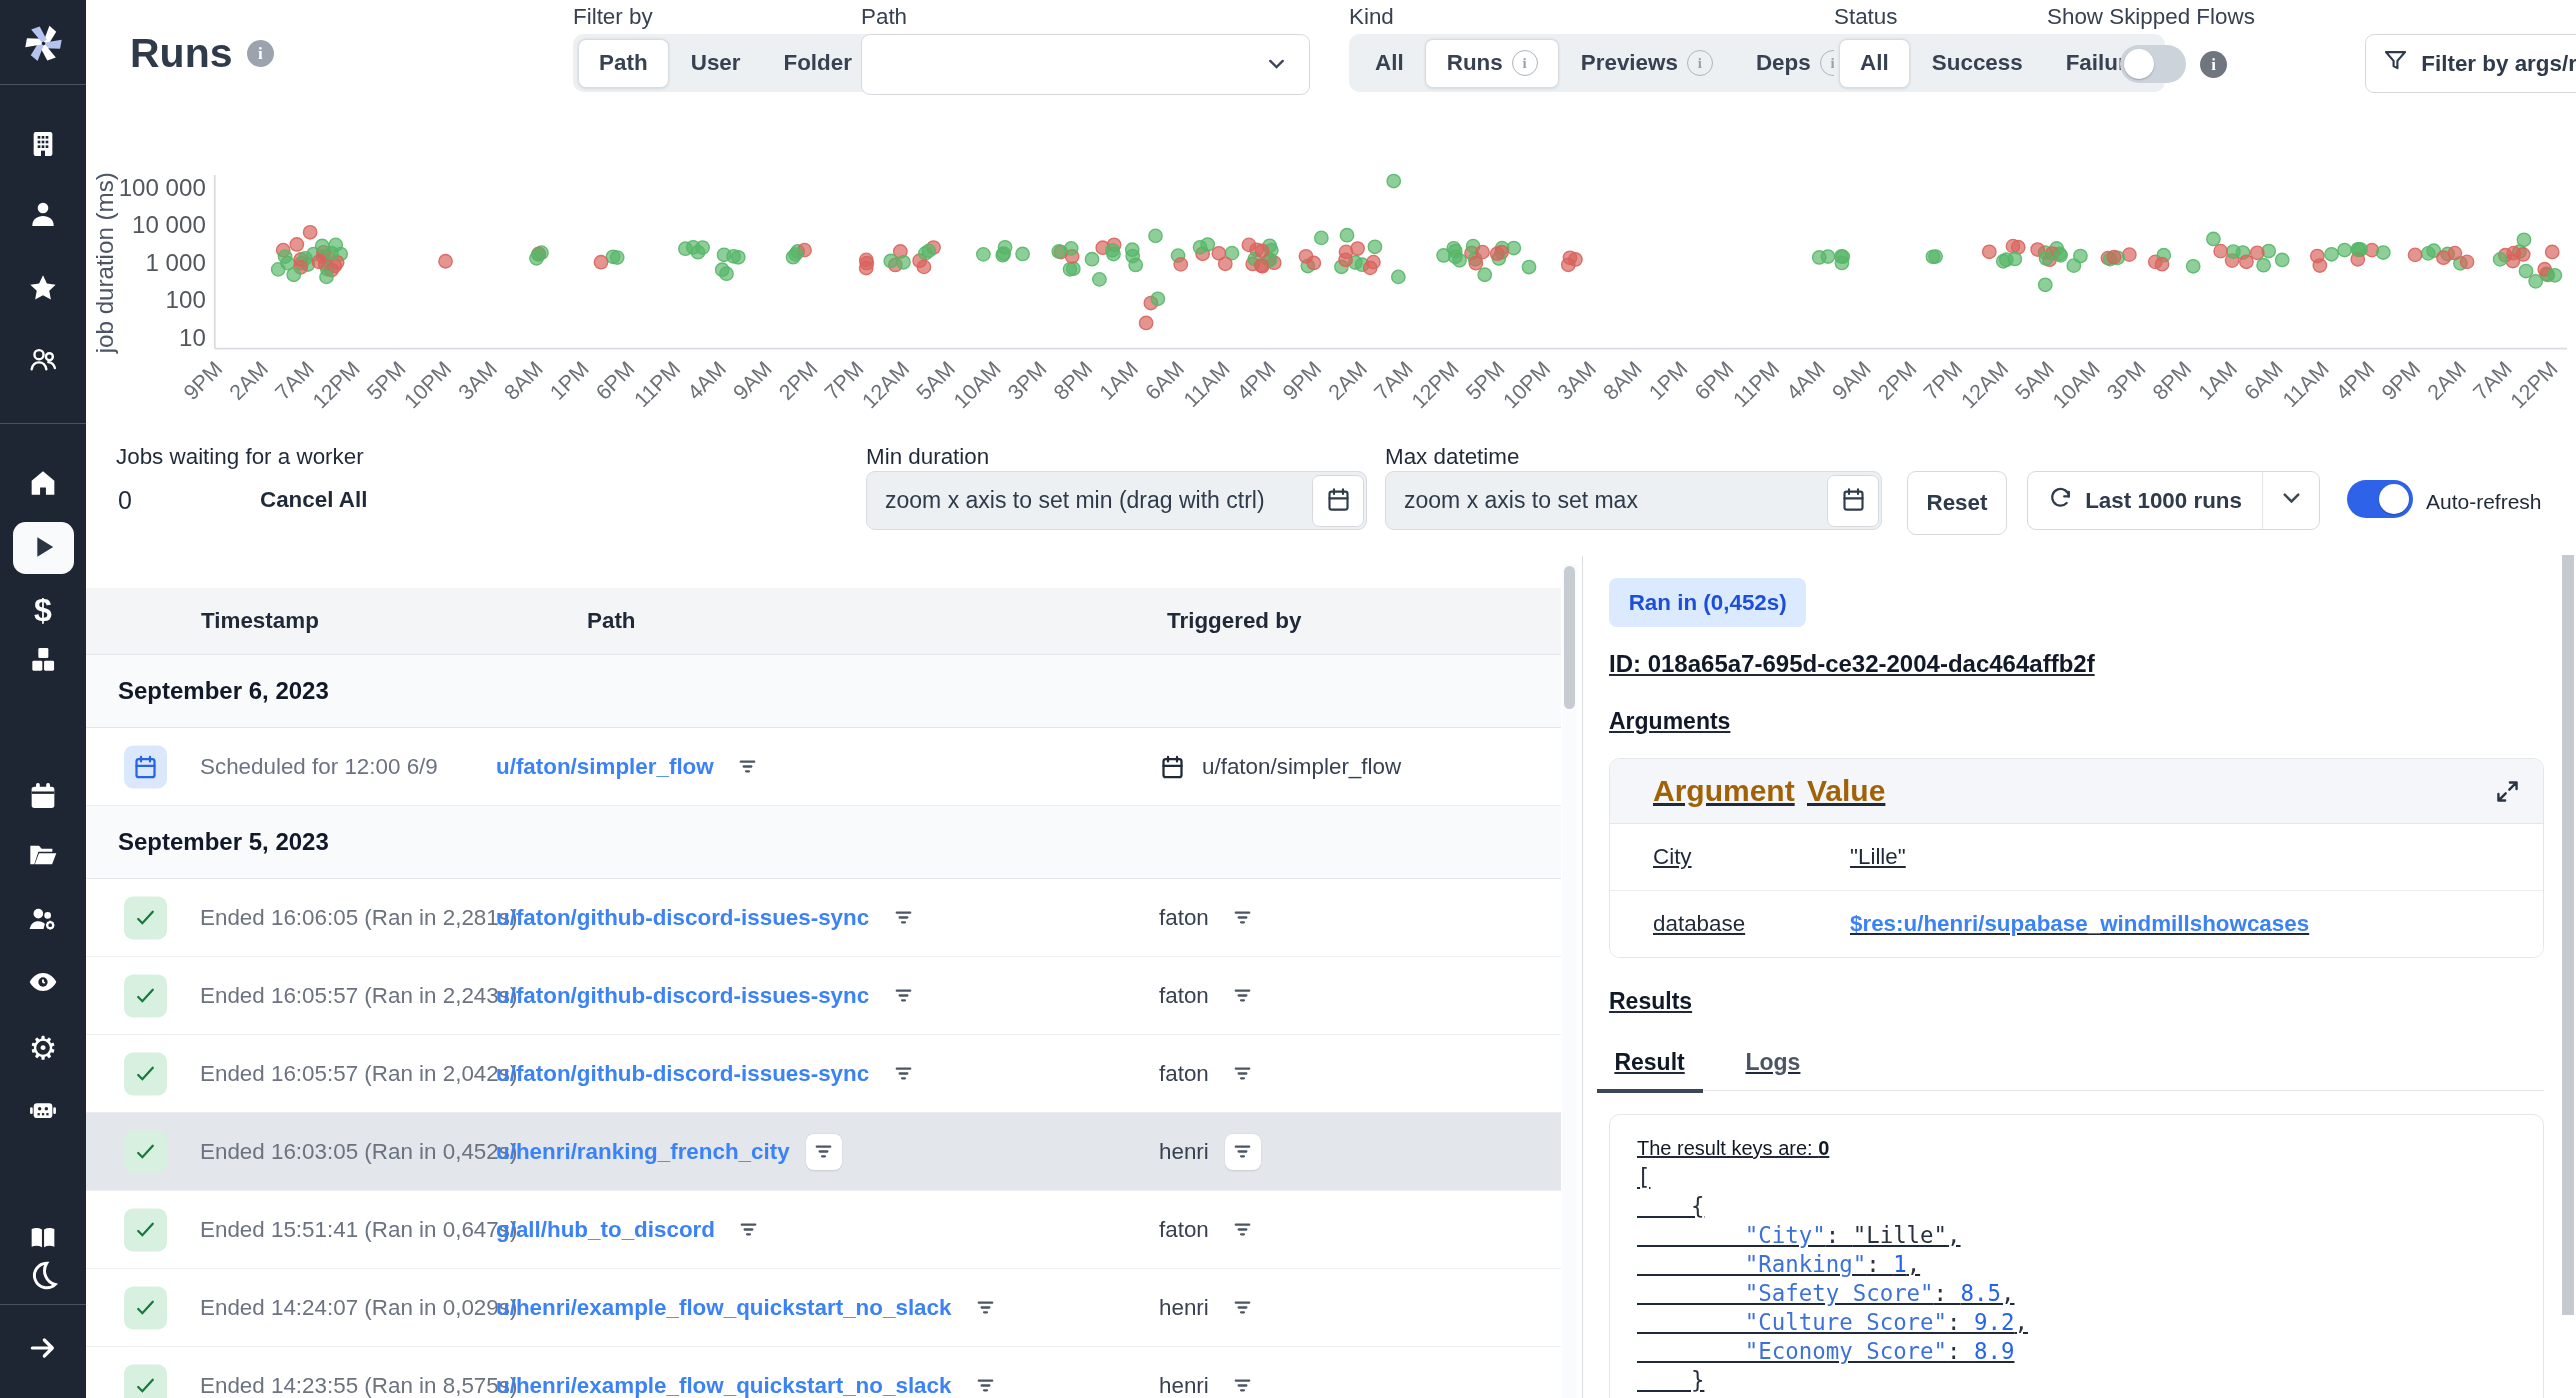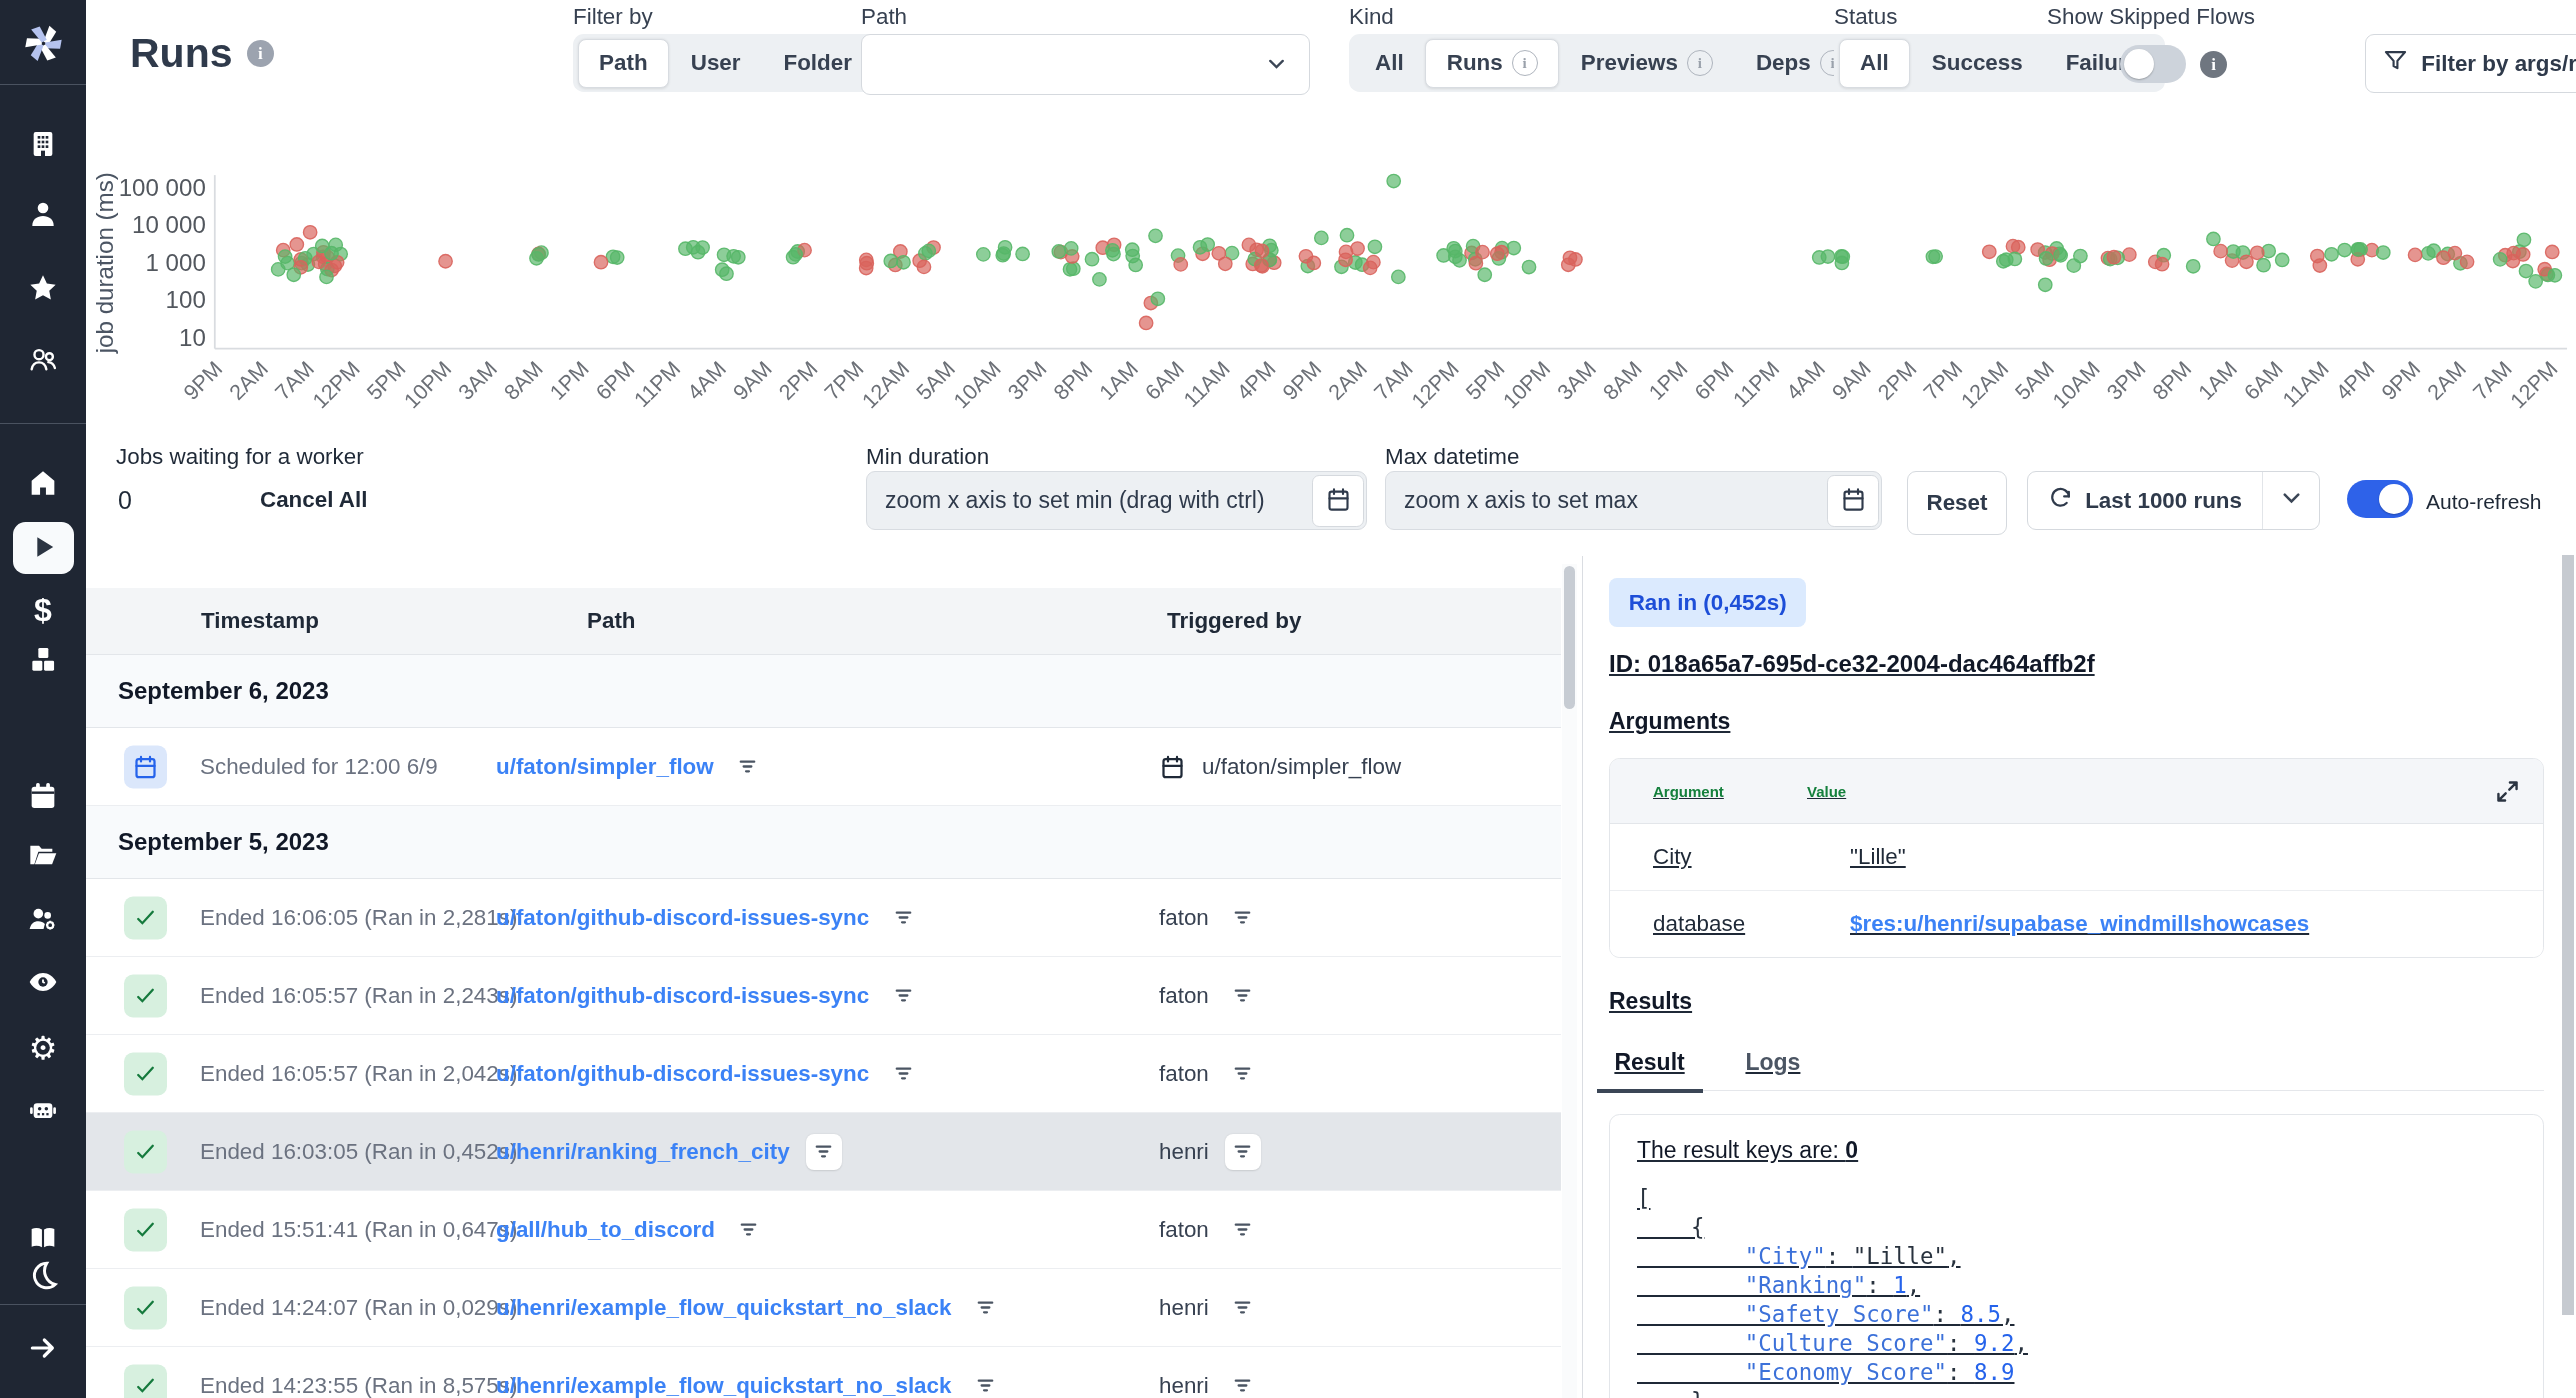--- a/index.html
+++ b/index.html
@@ -74,33 +74,33 @@
   .splitter{position:absolute;left:1579px;top:556px;bottom:0;width:7.2px;cursor:col-resize;}
   .splitter::before{content:"";position:absolute;left:2.7px;top:0;bottom:0;width:1.8px;background:#dadde2;}
   
   .detail{position:absolute;left:1586px;top:555px;right:16px;bottom:0;background:#fff;padding:23px 0 0 23px;box-sizing:border-box;overflow:hidden;text-decoration:underline;}
   .ran-badge{display:inline-block;background:#dbeafe;color:#1d4ed8;font-size:22.4px;font-weight:600;
     padding:11.6px 19.7px;border-radius:8px;}
   .run-id{margin-top:23px;font-size:24px;font-weight:600;color:#111827;}
   .sec-title{margin-top:30px;font-size:23px;font-weight:bold;color:#111827;}
   .args-table{margin-top:23px;margin-right:16px;border:1.8px solid #e3e6ea;border-radius:10.7px;overflow:hidden;}
   .args-head{display:flex;height:64px;align-items:center;background:#f4f6f9;position:relative;border-bottom:1.8px solid #e3e6ea;}
-  .args-head span{font-size:15px;font-weight:600;color:#15803d;}
+  .args-head span{font-size:30px;font-weight:600;color:#a16207;}
   .args-row{display:flex;height:66px;align-items:center;border-bottom:1.8px solid #eceef1;background:#fff;}
   .args-row:last-child{border-bottom:0;}
   .a-name{width:197px;padding-left:43px;font-size:22.4px;color:#1f2937;flex:none;}
   .a-val{font-size:22.4px;color:#1f2937;}
   .a-val.link{color:#3b82f6;font-weight:600;cursor:pointer;}
   .expand-btn{position:absolute;right:16px;top:12.5px;background:none;border:0;cursor:pointer;padding:5.4px;}
   .tabs{margin-top:21.5px;margin-right:16px;display:flex;gap:50px;border-bottom:1.8px solid #e5e7eb;}
   .tab{font-size:23px;font-weight:600;color:#4b5563;padding:12.5px 5.4px 14.3px;cursor:pointer;position:relative;background:none;border:0;font-family:inherit;}
   .tab.active{color:#111827;}
   .tab.active::after{content:"";position:absolute;left:-12.5px;right:-12.5px;bottom:-2.7px;height:4.5px;background:#3b4656;}
   .result-card{margin-top:23px;margin-right:16px;border:1.8px solid #e3e6ea;border-radius:10.7px;padding:21.5px 27px;height:537px;box-sizing:border-box;}
-  .result-intro{font-size:23px;color:#111827;margin-bottom:20px;}
+  .result-intro{font-size:20px;color:#111827;margin-bottom:3px;}
   .result-intro b{font-weight:bold;}
   .code-line{font-family:"DejaVu Sans Mono",monospace;font-size:22.4px;line-height:29px;white-space:pre;}
   .tok-p{color:#28323e;}
   .tok-k{color:#3c71d9;}
   .tok-n{color:#2563eb;}
   .tok-s{color:#28323e;}
 </style>
 </head>
 <body>
 

